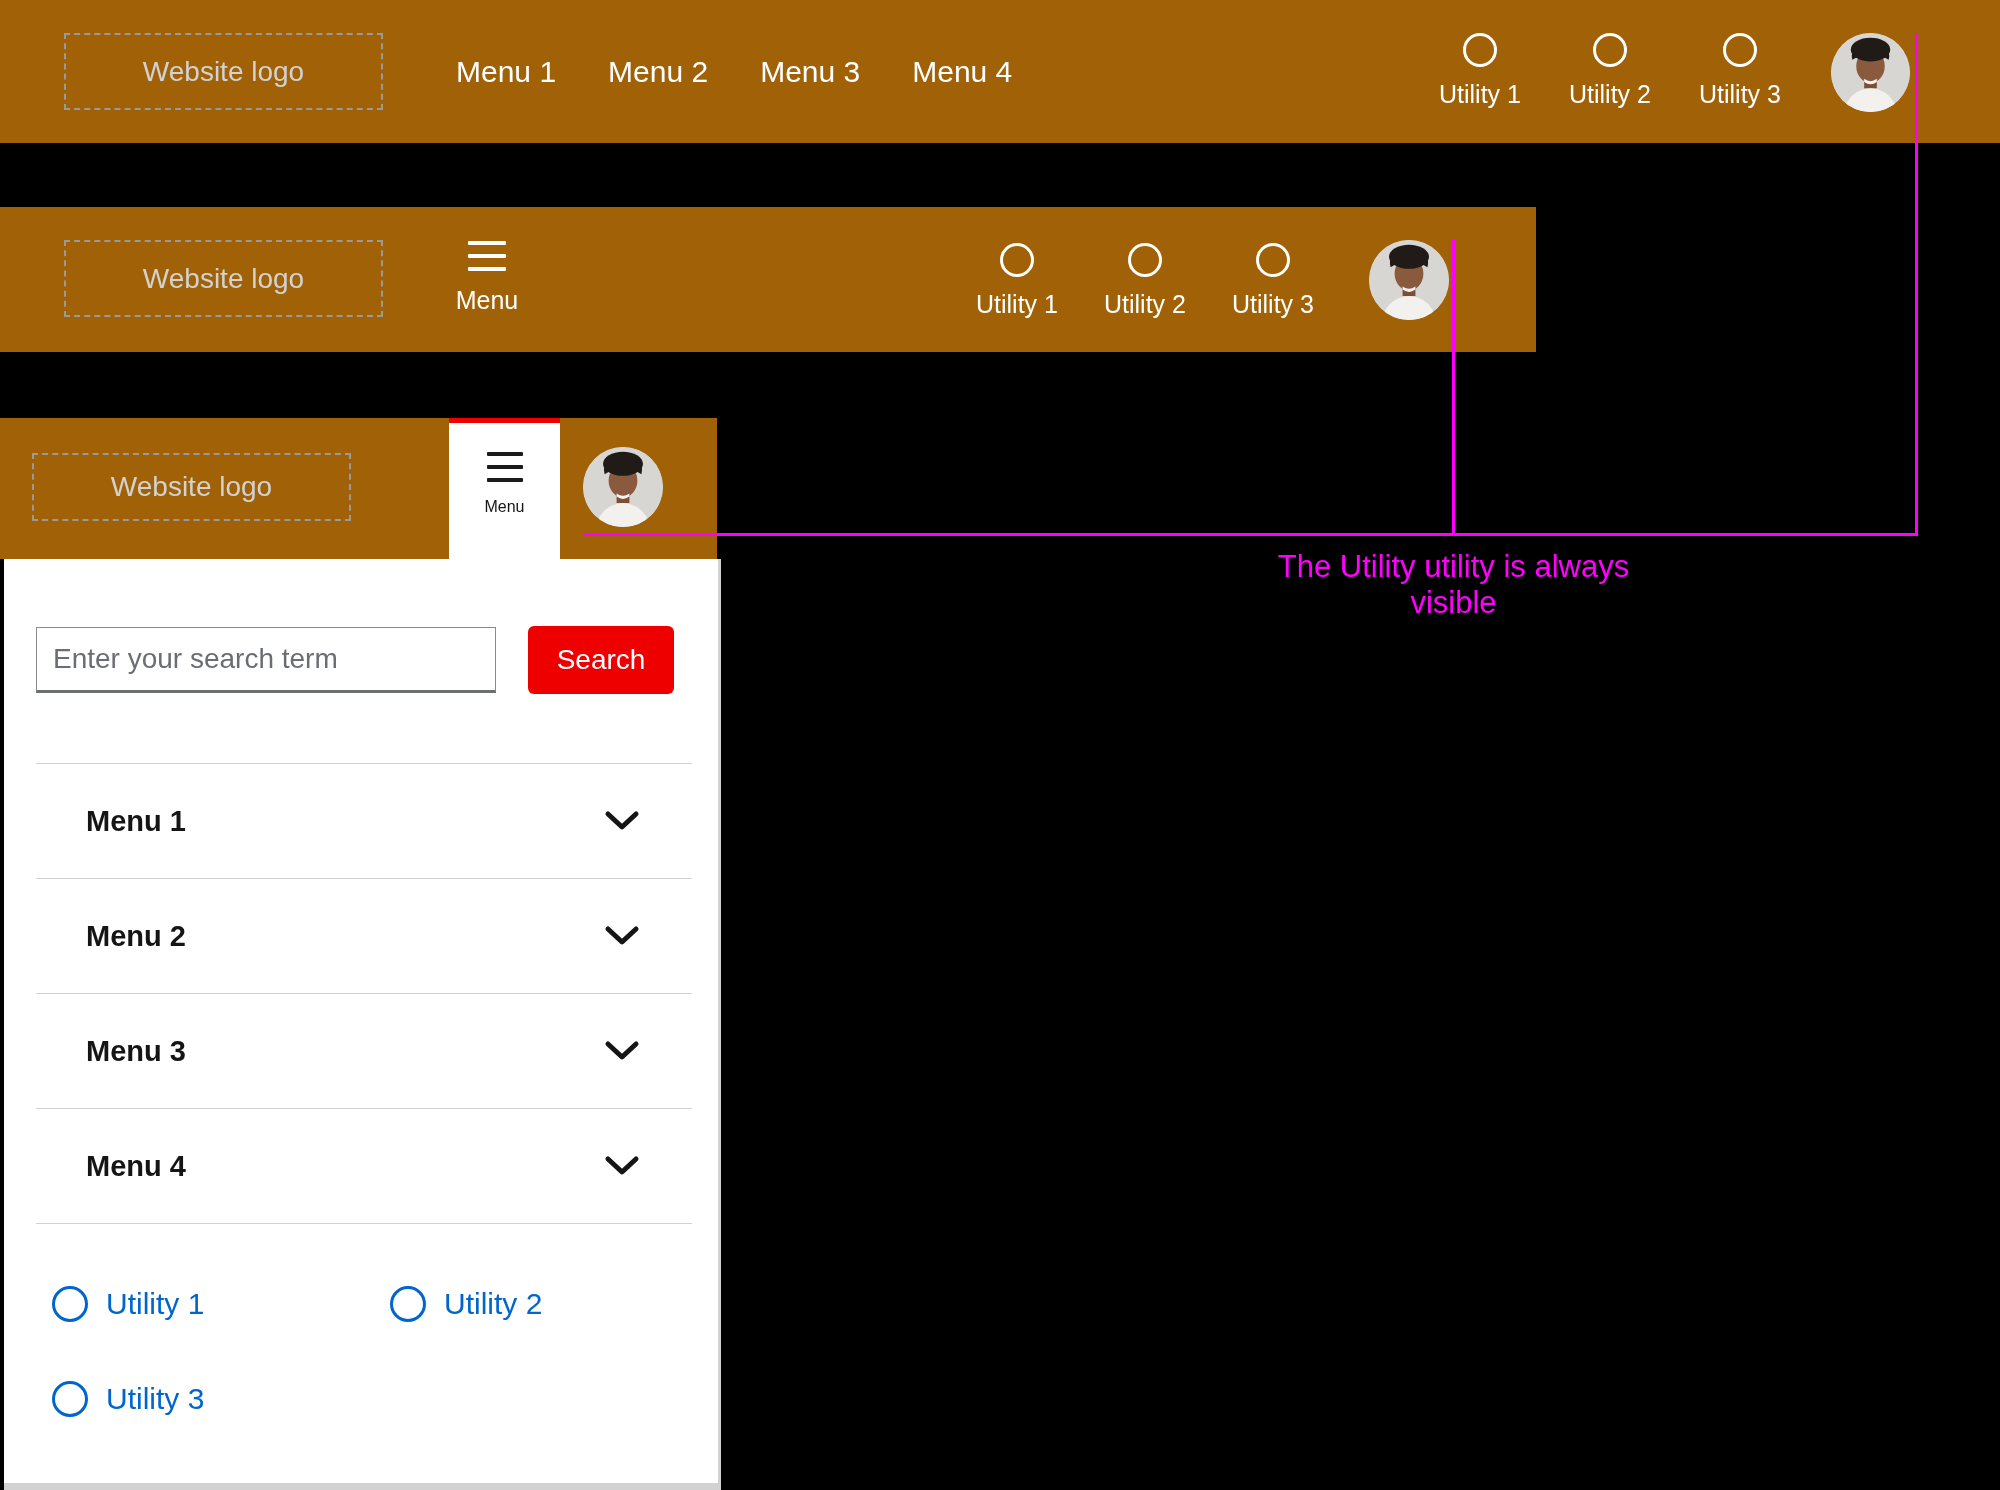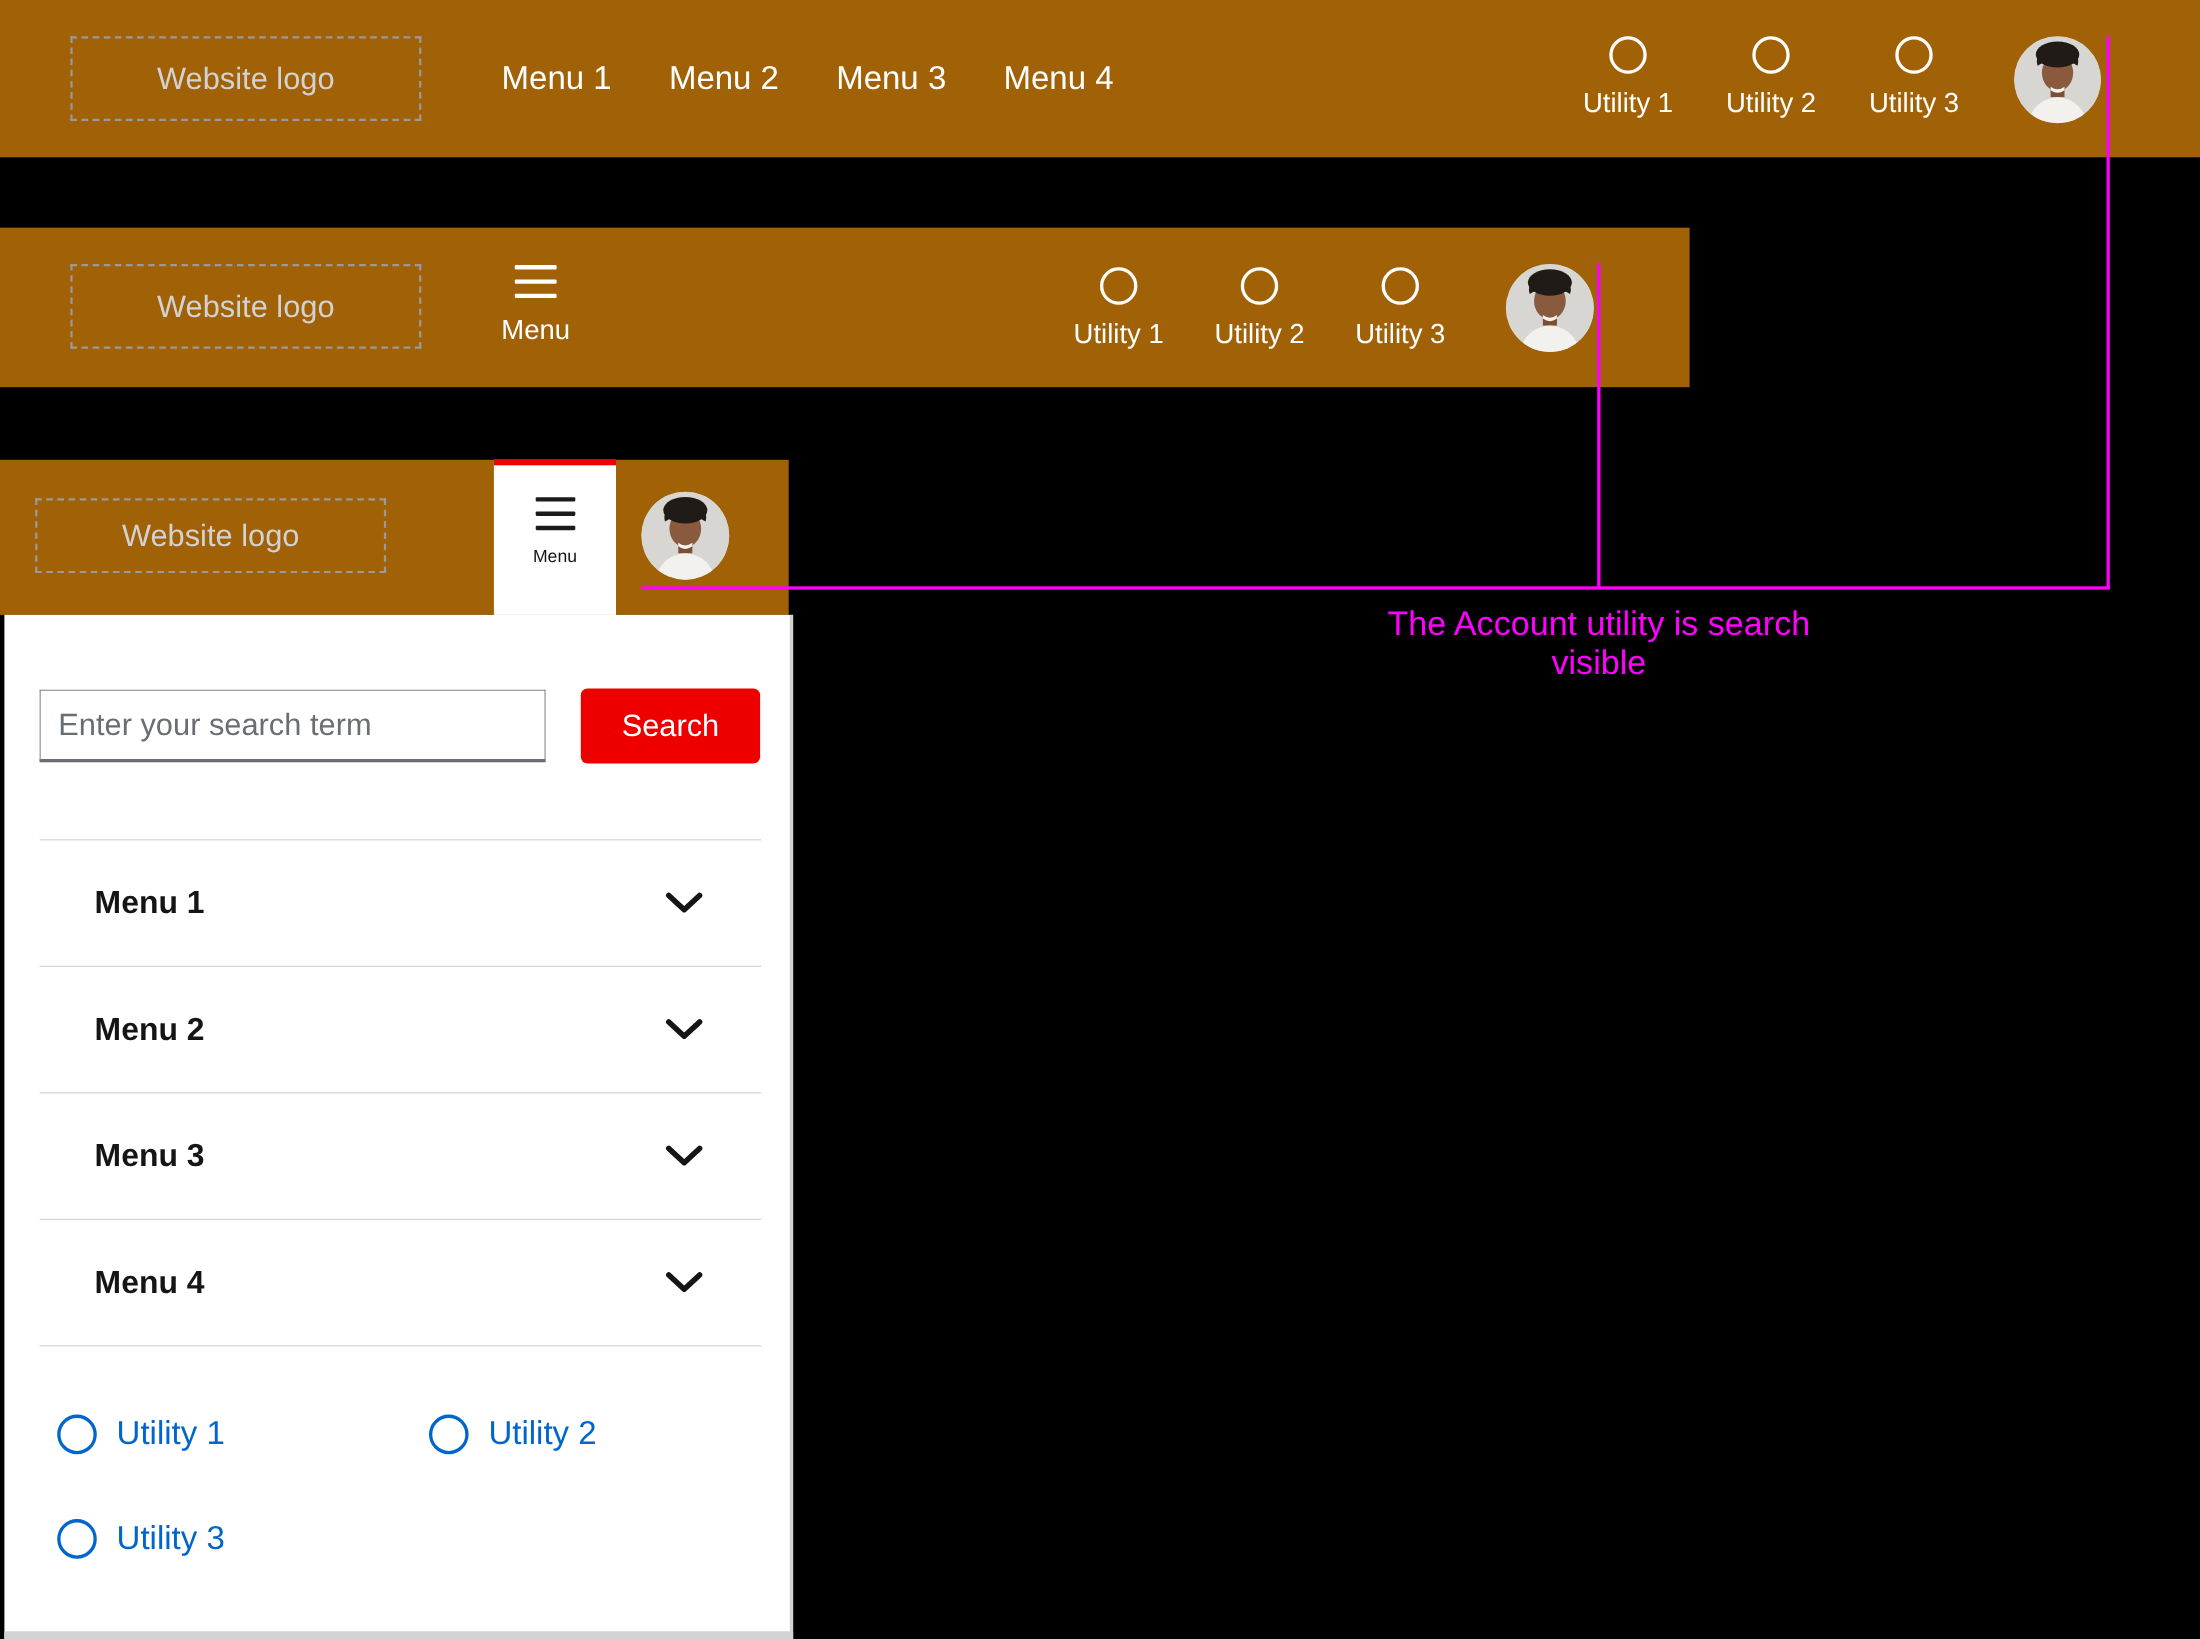--- a/index.html
+++ b/index.html
@@ -30,21 +30,21 @@
             display:flex;flex-direction:column;align-items:center;padding-top:29px;
             color:#151515;cursor:pointer;}
 
   
   .panel{position:absolute;left:4px;top:559px;width:714px;height:931px;background:#fff;
          border-right:3px solid #d2d2d2;box-sizing:content-box;}
   .search-input{position:absolute;left:32px;top:68px;width:460px;height:66px;box-sizing:border-box;
                 border:1px solid #8a8a8a;border-bottom:3px solid #6a6e73;font-size:28px;
                 color:#151515;padding:0 16px;font-family:"Liberation Sans",sans-serif;background:#fff;}
   .search-input::placeholder{color:#6a6e73;opacity:1;}
-  .search-btn{position:absolute;left:524px;top:67px;width:163px;height:68px;background:#ee0000;
+  .search-btn{position:absolute;left:524px;top:67px;width:146px;height:68px;background:#ee0000;
               color:#fff;font-size:28px;border:none;border-radius:6px;cursor:pointer;
               font-family:"Liberation Sans",sans-serif;}
   .menu-list{position:absolute;left:32px;top:204px;width:656px;}
   .menu-row{height:114px;border-top:1px solid #d2d2d2;display:flex;align-items:center;
             justify-content:space-between;padding:0 52px 0 50px;cursor:pointer;}
   .menu-row:last-child{border-bottom:1px solid #d2d2d2;}
   .menu-row b{font-size:29px;color:#151515;font-weight:bold;}
   .blue-util{position:absolute;display:flex;align-items:center;gap:18px;color:#0066cc;
              font-size:30px;cursor:pointer;}
   .bcircle{width:30px;height:30px;border:3px solid #0066cc;border-radius:50%;}
@@ -206,15 +206,15 @@
       <span class="bcircle"></span>
       <span>Utility 3</span>
     </div>
 
     <div class="panel-bottom"></div>
   </div>
 
   <div class="ann-line" style="left:1915px;top:33px;width:3px;height:502px;"></div>
   <div class="ann-line" style="left:1452px;top:239px;width:3px;height:296px;"></div>
   <div class="ann-line" style="left:583px;top:533px;width:1335px;height:3px;"></div>
-  <div class="ann-text" style="left:1233px;top:549px;width:441px;">The Account utility is search visible</div>
+  <div class="ann-text" style="left:1233px;top:549px;width:441px;">The Utility utility is always visible</div>
 
 </div>
 
 </body></html>

